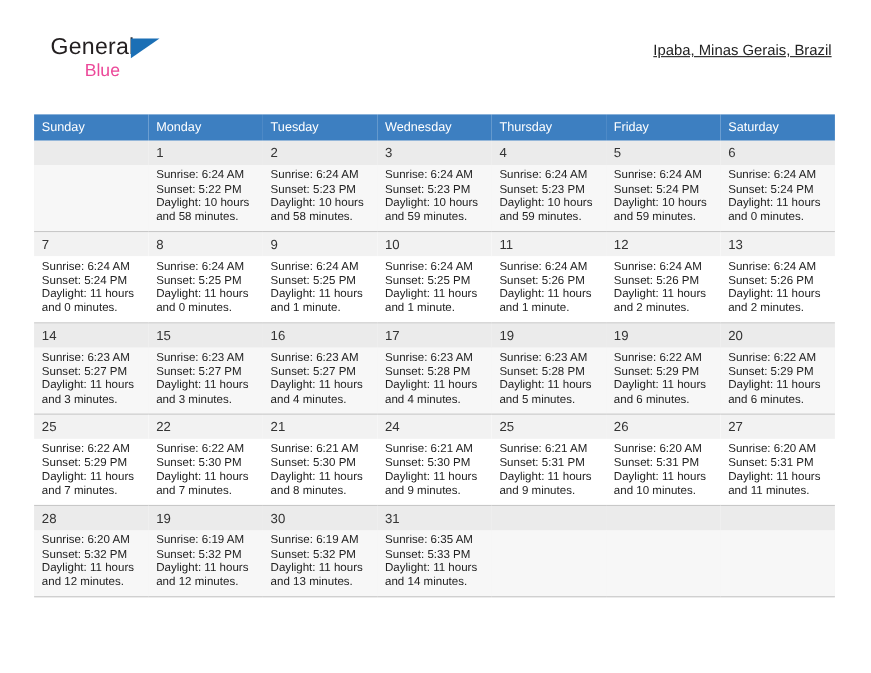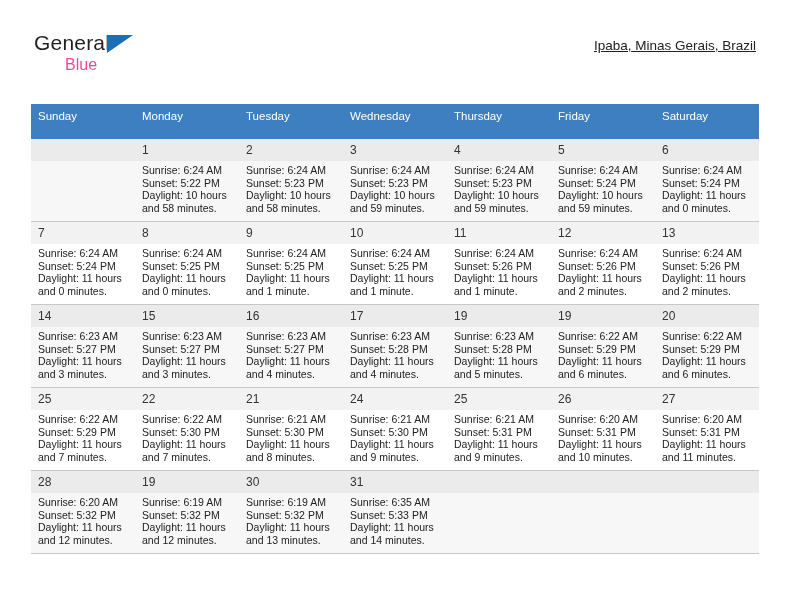--- a/index.html
+++ b/index.html
@@ -24,21 +24,21 @@
   
   .header {
     position: absolute;
     top: 28px;
     left: 34px;
     right: 36px;
     height: 66px;
   }
   .brand {
     position: absolute;
-    left: 0;
+    left: 12px;
     top: 4px;
     width: 180px;
     height: 56px;
   }
   .brand-general {
     font-size: 21px;
     color: #231f20;
     letter-spacing: 0.2px;
     line-height: 22px;
     font-family: "Liberation Sans", sans-serif;
@@ -94,21 +94,21 @@
     width: 728px;
     border-collapse: collapse;
     table-layout: fixed;
   }
   .calendar th {
     background: #3d7fc1;
     color: #ffffff;
     font-weight: normal;
     font-size: 11.5px;
     text-align: left;
-    padding: 5px 0 17px 7px;
+    padding: 5px 0 6px 7px;
     height: 13px;
     border: none;
   }
   .calendar td {
     vertical-align: top;
     width: 104px;
     height: 75px;
     padding: 0;
     border: none;
     border-bottom: 1px solid #c8c8c8;

